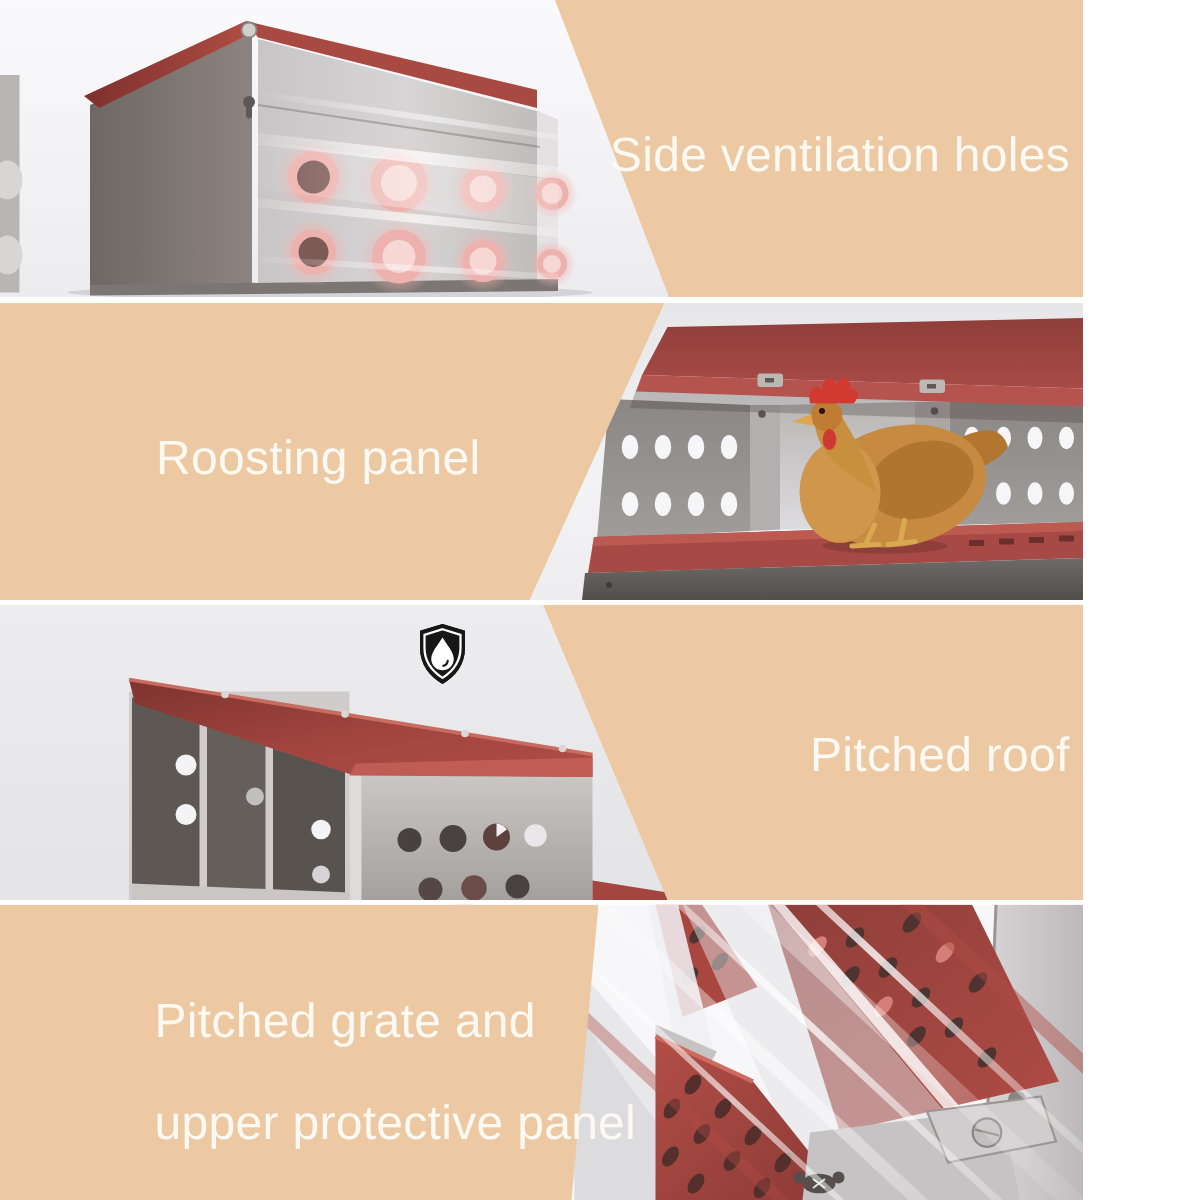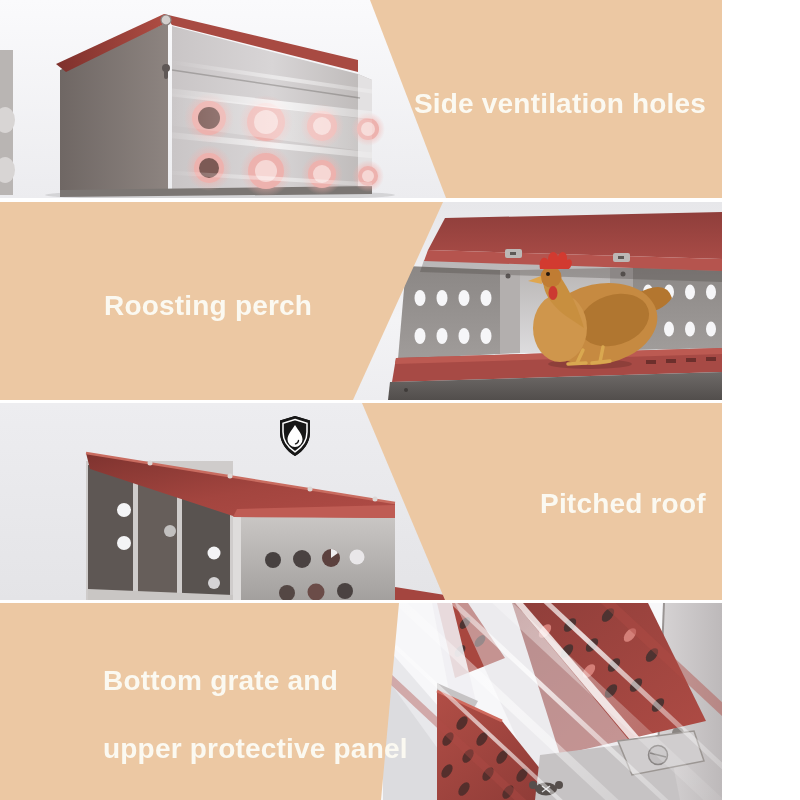--- a/index.html
+++ b/index.html
@@ -2,21 +2,21 @@
 <html style="--peach: #ecc8a3; --label: #fbf9f1; --divider: #ffffff;"><head>
 <meta charset="utf-8">
 <style>
   html,body{margin:0;padding:0;background:#ffffff;}
   .canvas{position:relative;width:800px;height:800px;background:#fff;overflow:hidden;
           font-family:"Liberation Sans",sans-serif;}
   .section{position:absolute;left:0;width:722px;overflow:hidden;}
   .section svg{position:absolute;left:0;top:0;}
   .peach{position:absolute;left:0;top:0;width:722px;height:100%;background:var(--peach,#ecc8a3);}
   .divider{position:absolute;left:0;width:722px;background:var(--divider,#ffffff);}
-  .flabel{position:absolute;color:var(--label,#fbf9f1);font-weight:700;font-size:28px;
+  .flabel{position:absolute;color:var(--label,#fbf9f1);font-weight:400;font-size:32px;
           letter-spacing:.2px;line-height:35px;white-space:nowrap;}
   .flabel.center{text-align:center;white-space:nowrap;}
   .badges{position:absolute;display:flex;gap:6px;}
 </style>
 </head>
 <body>
 
 <div class="canvas">
 
   <div class="section" style="top:0;height:198px;">
@@ -224,21 +224,21 @@
         <circle cx="548" cy="72" r="2" fill="#231710"></circle>
         <g stroke="#d9a850" stroke-width="3.5" stroke-linecap="round">
           <path d="M583 148 L 577 161"></path>
             <path d="M603 145 L 600 160"></path>
           <path d="M568 162 L 586 161"></path>
             <path d="M592 161 L 610 159"></path>
         </g>
       </g>
     </svg>
     <div class="peach" style="clip-path:polygon(0 0,443px 0,353px 198px,0 198px);"></div>
-    <div class="flabel" style="left:104px;top:86px;">Roosting perch</div>
+    <div class="flabel" style="left:104px;top:86px;">Roosting panel</div>
   </div>
 
   <div class="divider" style="top:400px;height:3px;"></div>
 
   <div class="section" style="top:403px;height:245px;">
     <svg width="722" height="197" viewBox="0 0 722 197">
       <defs>
         <linearGradient id="s3bg" x1="0" y1="0" x2="0" y2="1">
           <stop offset="0" stop-color="#ededf0"></stop>
             <stop offset="1" stop-color="#e4e4e7"></stop>
@@ -406,18 +406,18 @@
         <rect x="280" y="14" width="520" height="5" fill="url(#rayW4)" opacity=".85"></rect>
         <rect x="280" y="40" width="520" height="14" fill="url(#rayW4)" opacity=".4"></rect>
         <rect x="280" y="78" width="520" height="5" fill="url(#rayW4)" opacity=".8"></rect>
         <rect x="280" y="112" width="520" height="9" fill="url(#rayW4)" opacity=".55"></rect>
         <rect x="280" y="150" width="520" height="4" fill="url(#rayW4)" opacity=".7"></rect>
         <rect x="280" y="175" width="520" height="8" fill="rgba(176,76,69,.4)"></rect>
       </g>
     </svg>
     <div class="peach" style="clip-path:polygon(0 0,399px 0,381px 197px,0 197px);"></div>
     <div class="flabel" style="left:103px;top:60px;">
-      <span style="display:block;">Bottom grate and</span>
+      <span style="display:block;">Pitched grate and</span>
       <span style="display:block;margin-top:33px;">upper protective panel</span>
     </div>
   </div>
 
 </div>
 
 </body></html>

